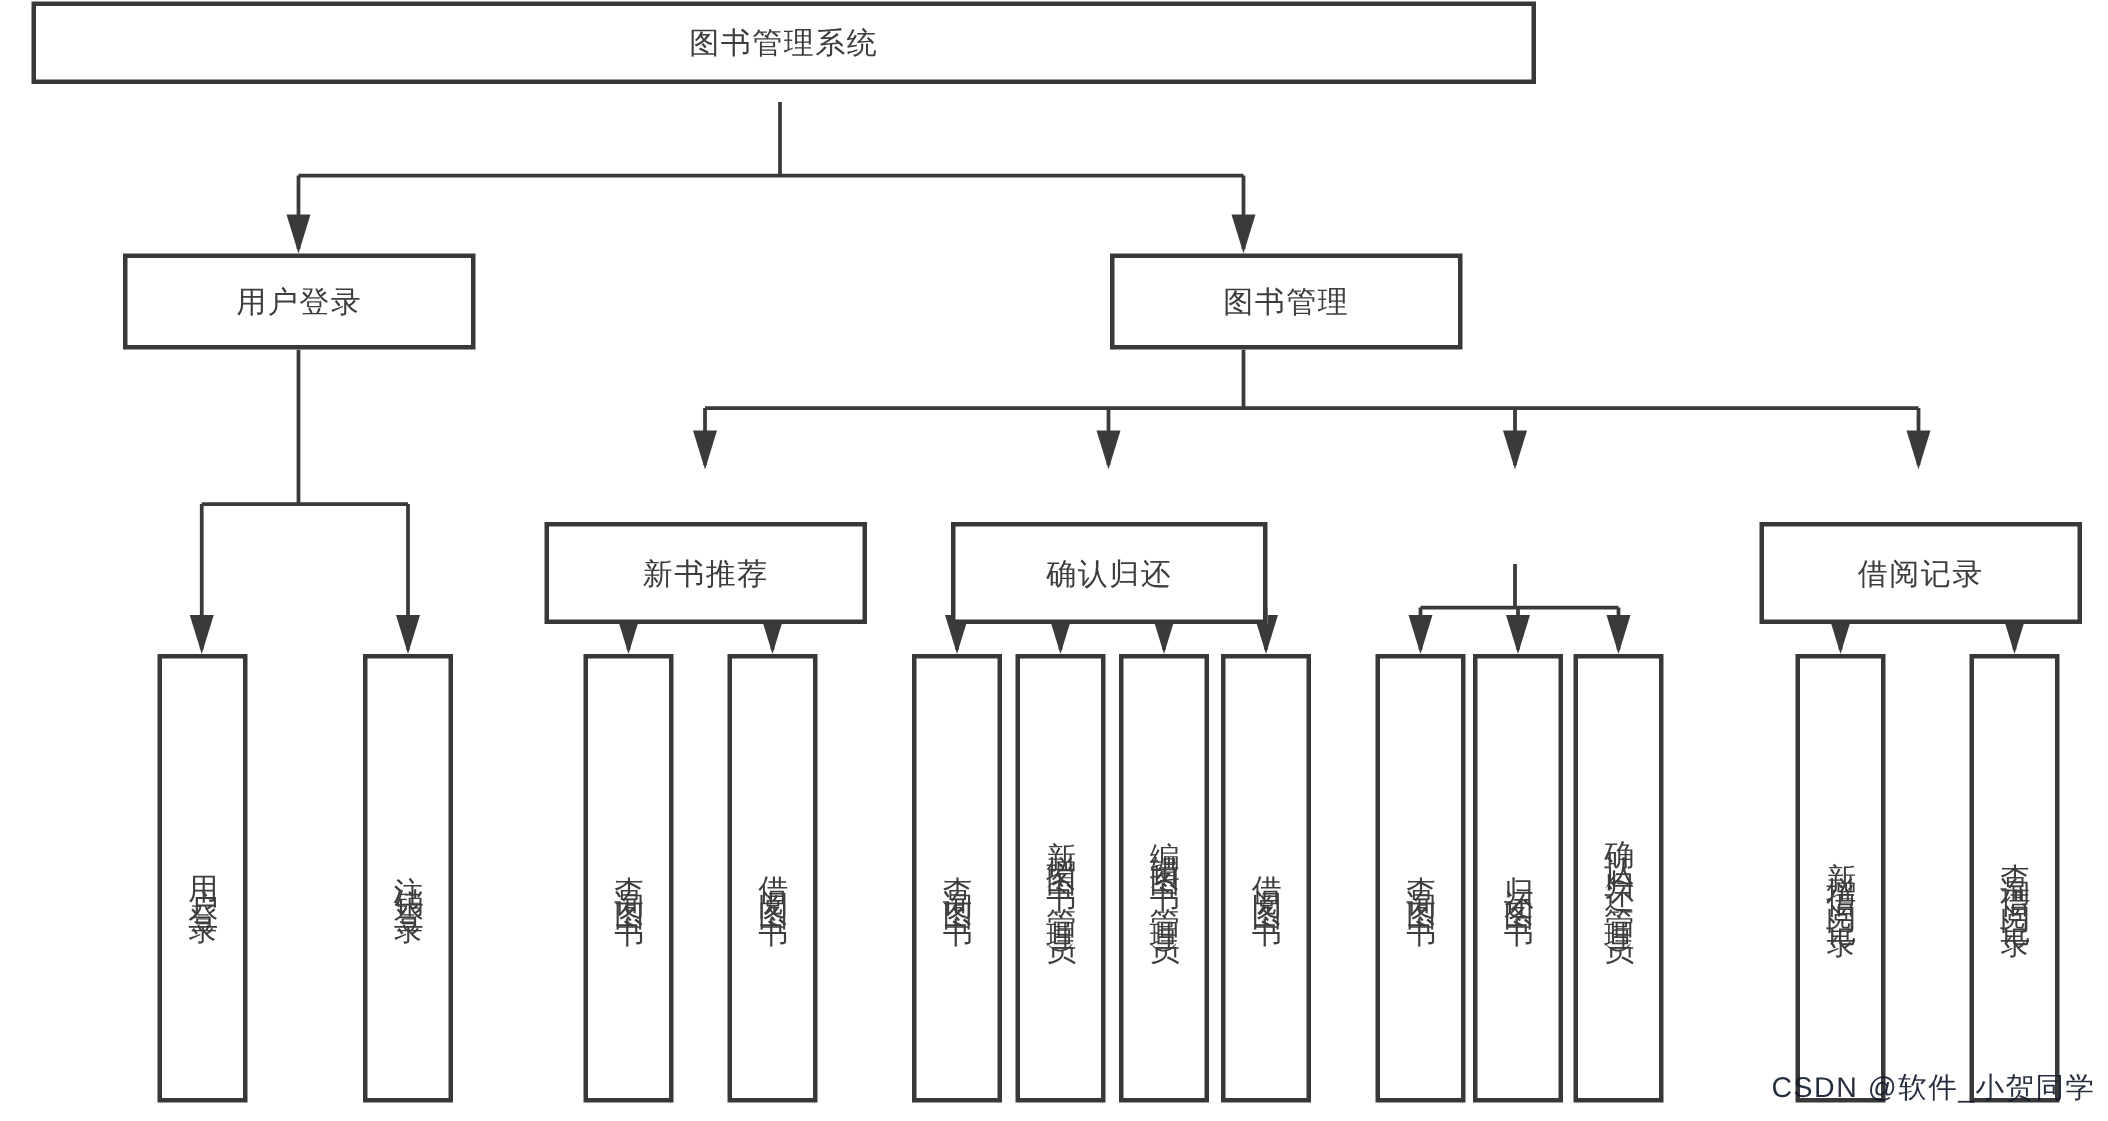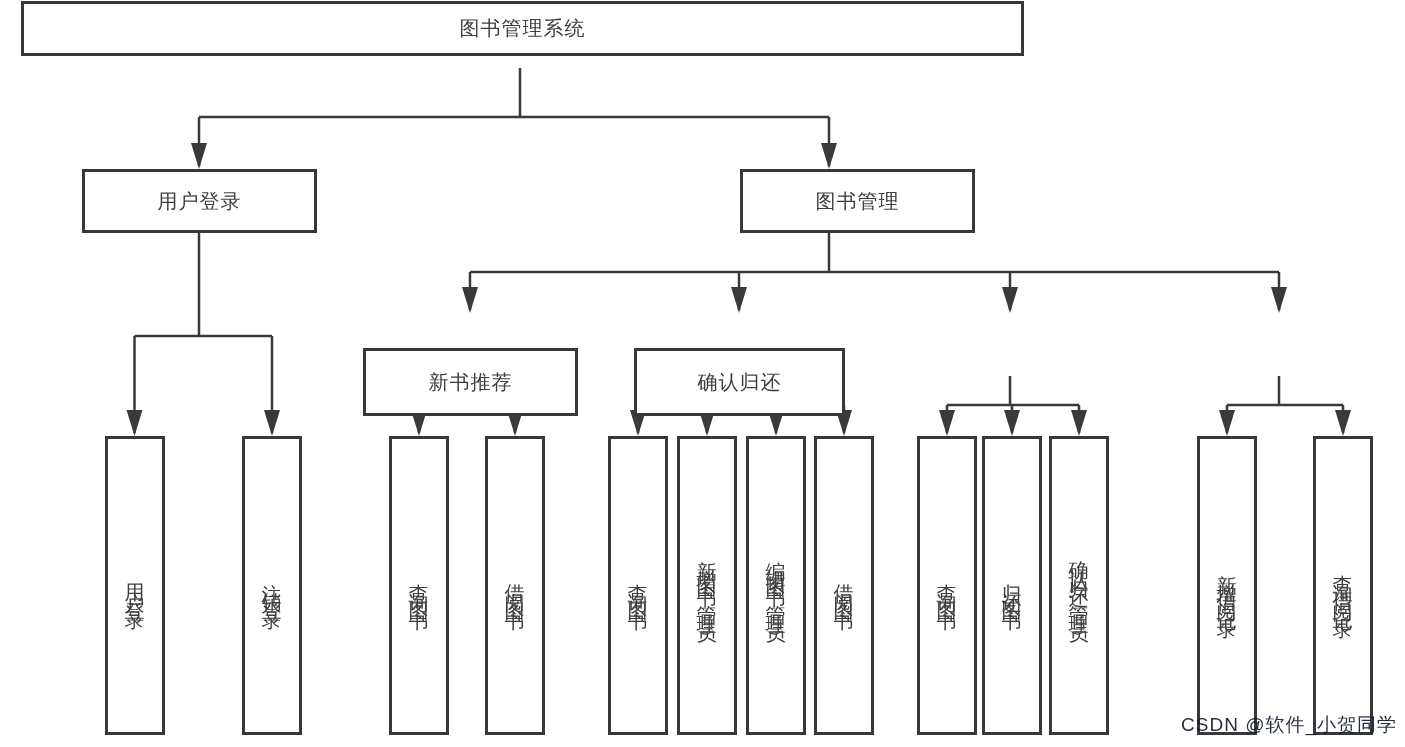--- a/index.html
+++ b/index.html
@@ -80,20 +80,23 @@
   <div class="node lvl2" style="left:720px;margin-left:20px;">
     <span class="hlabel">图书管理</span>
   </div>
 
   <div class="node lvl3" style="left:363px; width:215px;">
     <span class="hlabel">新书推荐</span>
   </div>
   <div class="node lvl3" style="left:634px; width:211px;">
     <span class="hlabel">确认归还</span>
   </div>
+  <div class="node lvl3" style="left:1173px; width:215px;">
+    <span class="hlabel">借阅记录</span>
+  </div>
 
   <div class="leaf" style="left:105px;">
     <span class="vtext">用户登录</span>
   </div>
   <div class="leaf" style="left:242px;">
     <span class="vtext">注销登录</span>
   </div>
 
   <div class="leaf" style="left:389px;">
     <span class="vtext">查询图书</span>

